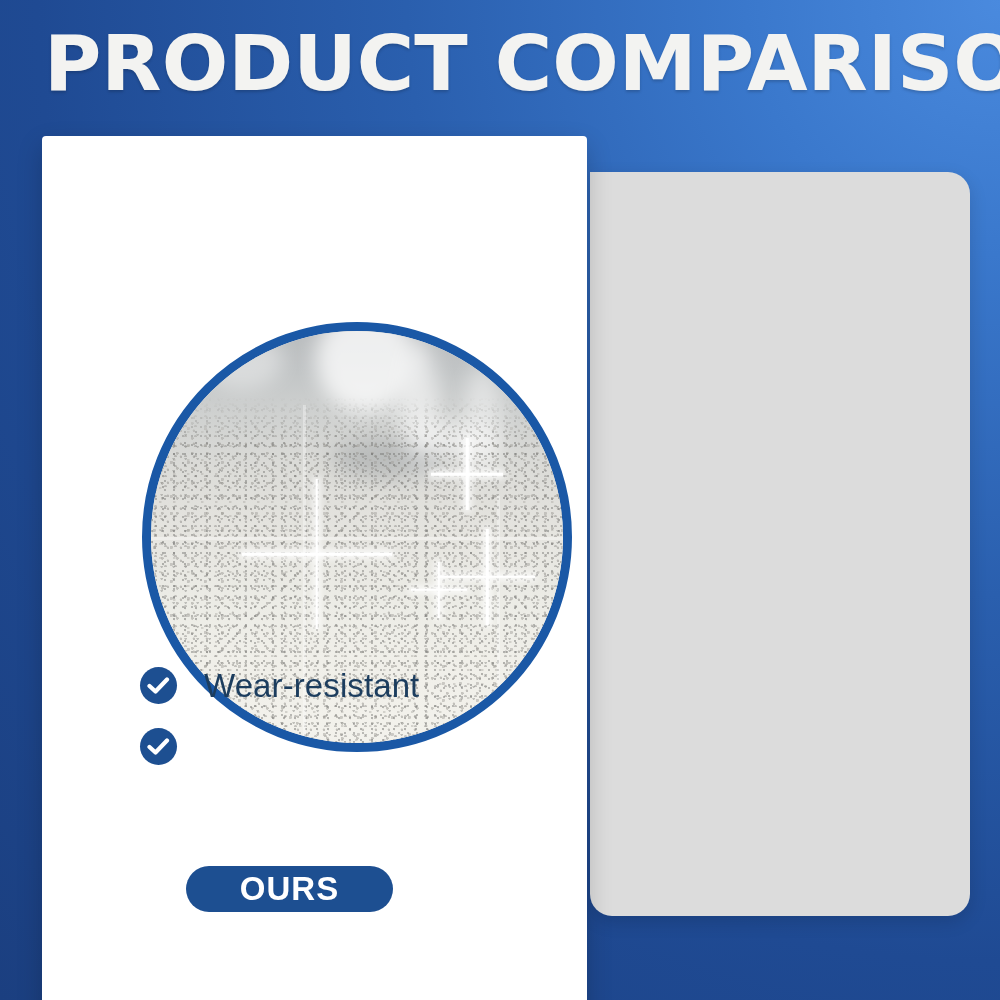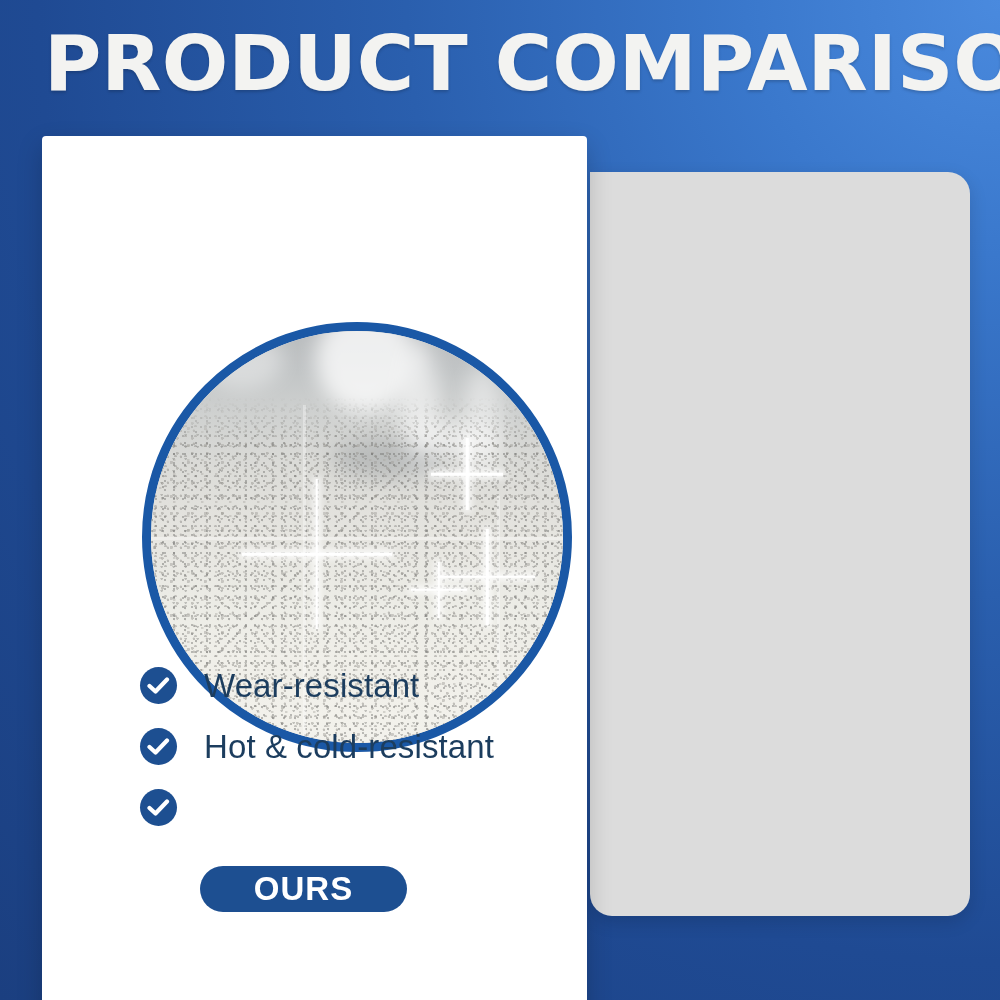--- a/index.html
+++ b/index.html
@@ -166,35 +166,27 @@
 
       <div class="row-ours">
         <span class="ic-check">
           <svg width="23" height="21" viewBox="0 0 23 21" aria-hidden="true">
             <path d="M2.5 11 L8.5 16.5 L20 4.5" fill="none" stroke="#ffffff" stroke-width="4.2" stroke-linecap="round" stroke-linejoin="round"></path>
           </svg>
         </span>
         <span class="txt-ours">Wear-resistant</span>
       </div>
 
-      <div class="row-ours">
-        <span class="ic-check">
-          <svg width="23" height="21" viewBox="0 0 23 21" aria-hidden="true">
-            <path d="M2.5 11 L8.5 16.5 L20 4.5" fill="none" stroke="#ffffff" stroke-width="4.2" stroke-linecap="round" stroke-linejoin="round"></path>
-          </svg>
-        </span>
-        <span class="txt-ours">Hot &amp; cold-resistant</span>
-      </div>
 
       <div class="row-ours">
         <span class="ic-check">
           <svg width="23" height="21" viewBox="0 0 23 21" aria-hidden="true">
             <path d="M2.5 11 L8.5 16.5 L20 4.5" fill="none" stroke="#ffffff" stroke-width="4.2" stroke-linecap="round" stroke-linejoin="round"></path>
           </svg>
         </span>
       </div>
 
     </div>
 
-    <div class="badge-ours" style="left:158px;top:730px;">OURS</div>
+    <div class="badge-ours" style="left:144px;top:730px;">OURS</div>
   </div>
 
 </div>
 
 </body></html>

